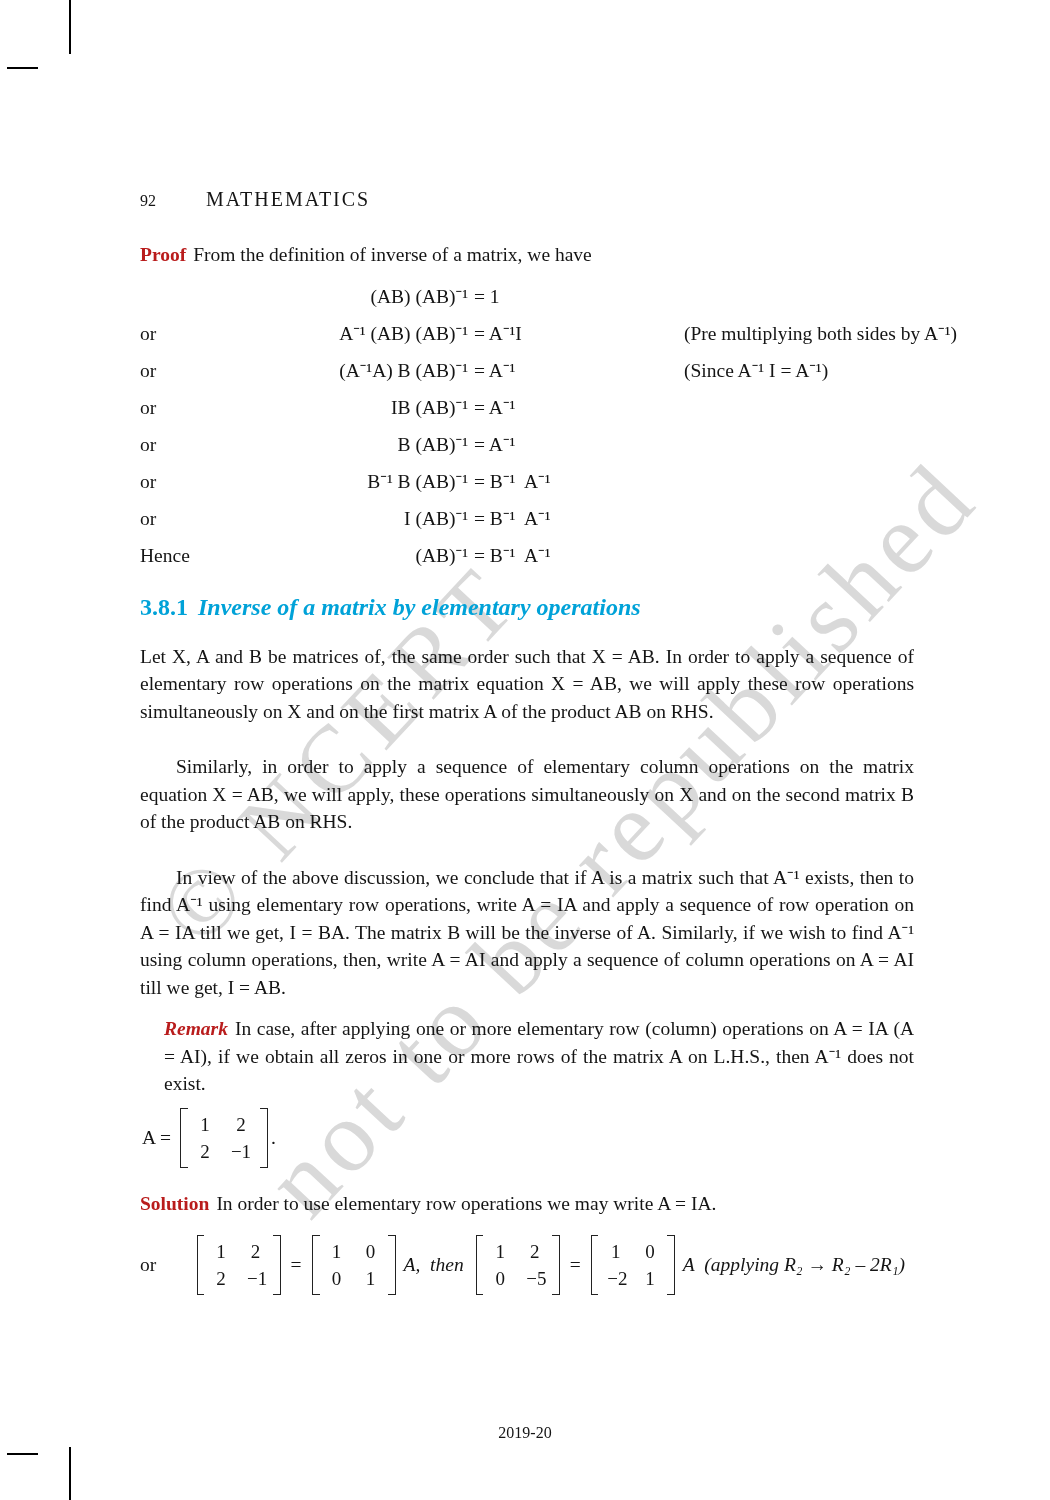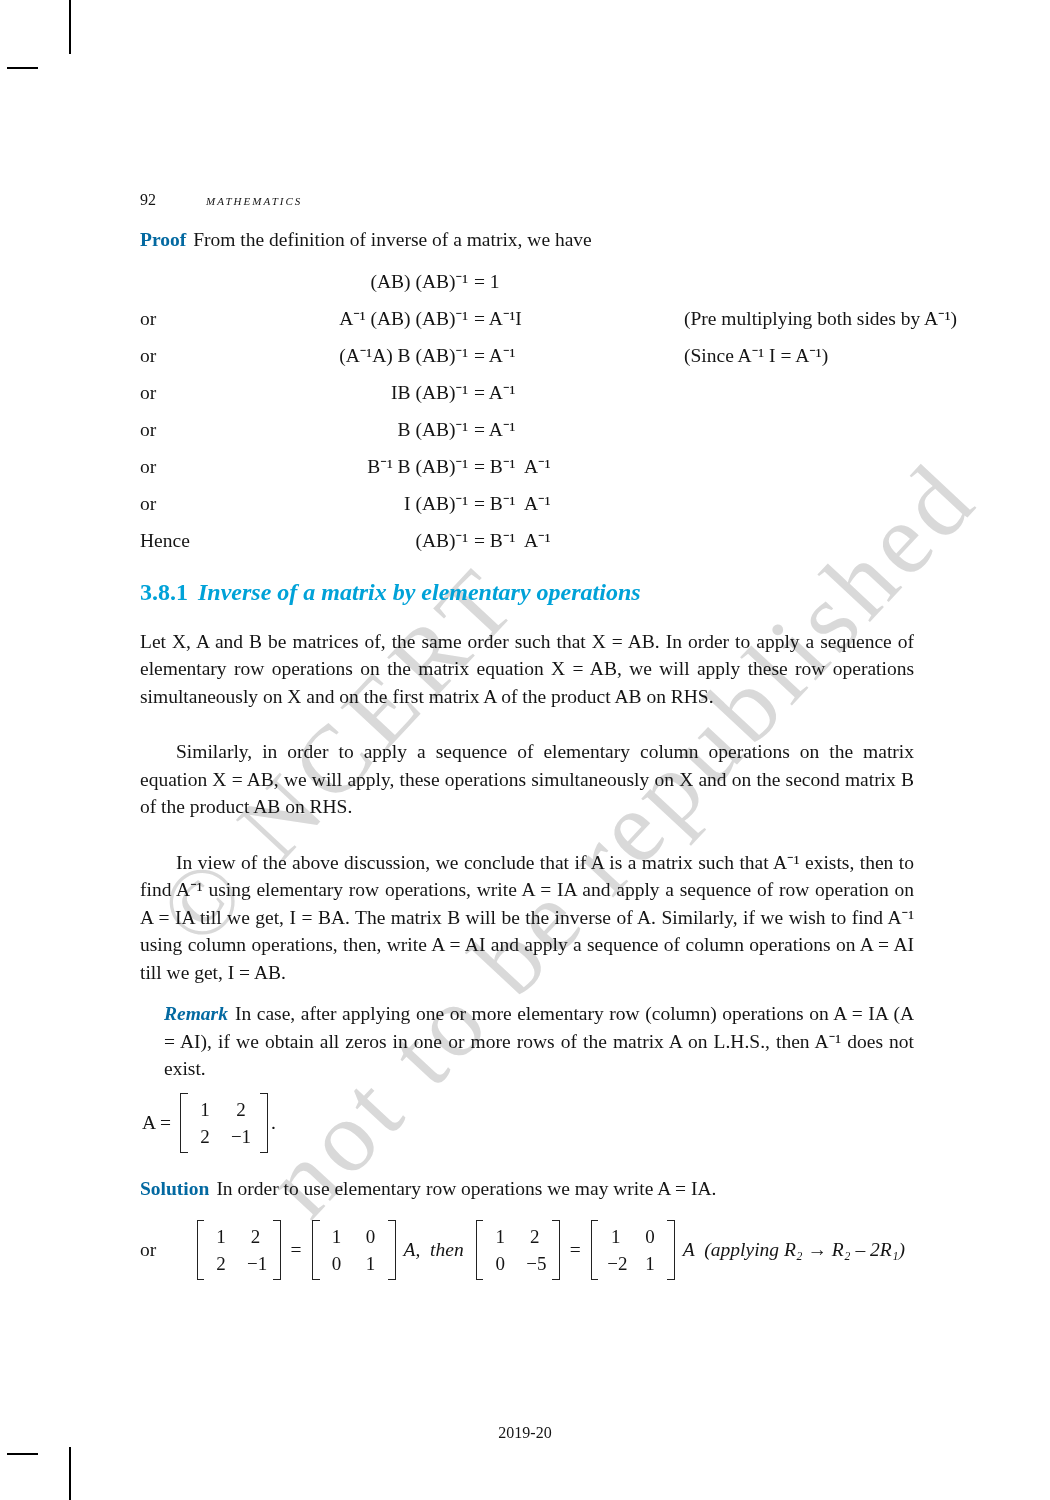--- a/index.html
+++ b/index.html
@@ -33,28 +33,28 @@
   }
   .wm1 { font-size: 96px;  letter-spacing: 10px; transform: translateX(-130px); }
   .wm2 { font-size: 102px; letter-spacing: 6px; }
 
   
   .content {
     position: absolute; left: 140px; top: 186px; width: 774px; z-index: 2;
     font-size: 19.5px; line-height: 27.5px;
   }
 
-  .page-header { display: flex; align-items: baseline; gap: 50px; margin-bottom: 10px; }
+  .page-header { display: flex; align-items: baseline; gap: 50px; margin-bottom: 26px; }
   .page-num { font-size: 16px; }
-  .page-title { font-size: 11px; letter-spacing: 2px; font-style: italic; }
+  .page-title { font-size: 20px; letter-spacing: 2px; }
 
   p { margin: 0 0 10px 0; text-align: justify; }
   .indent { text-indent: 36px; margin-top: 28px; }
 
-  .lead { color: #0369a1; font-weight: bold; margin-right: 7px; }
+  .lead { color: #b91c1c; font-weight: bold; margin-right: 7px; }
   .lead.italic { font-style: italic; }
 
   
   .deriv { margin: 4px 0 20px 0; }
   .deriv-row {
     display: grid;
     grid-template-columns: 78px 250px 150px 1fr;
     align-items: baseline;
     line-height: 37px;
     white-space: nowrap;

